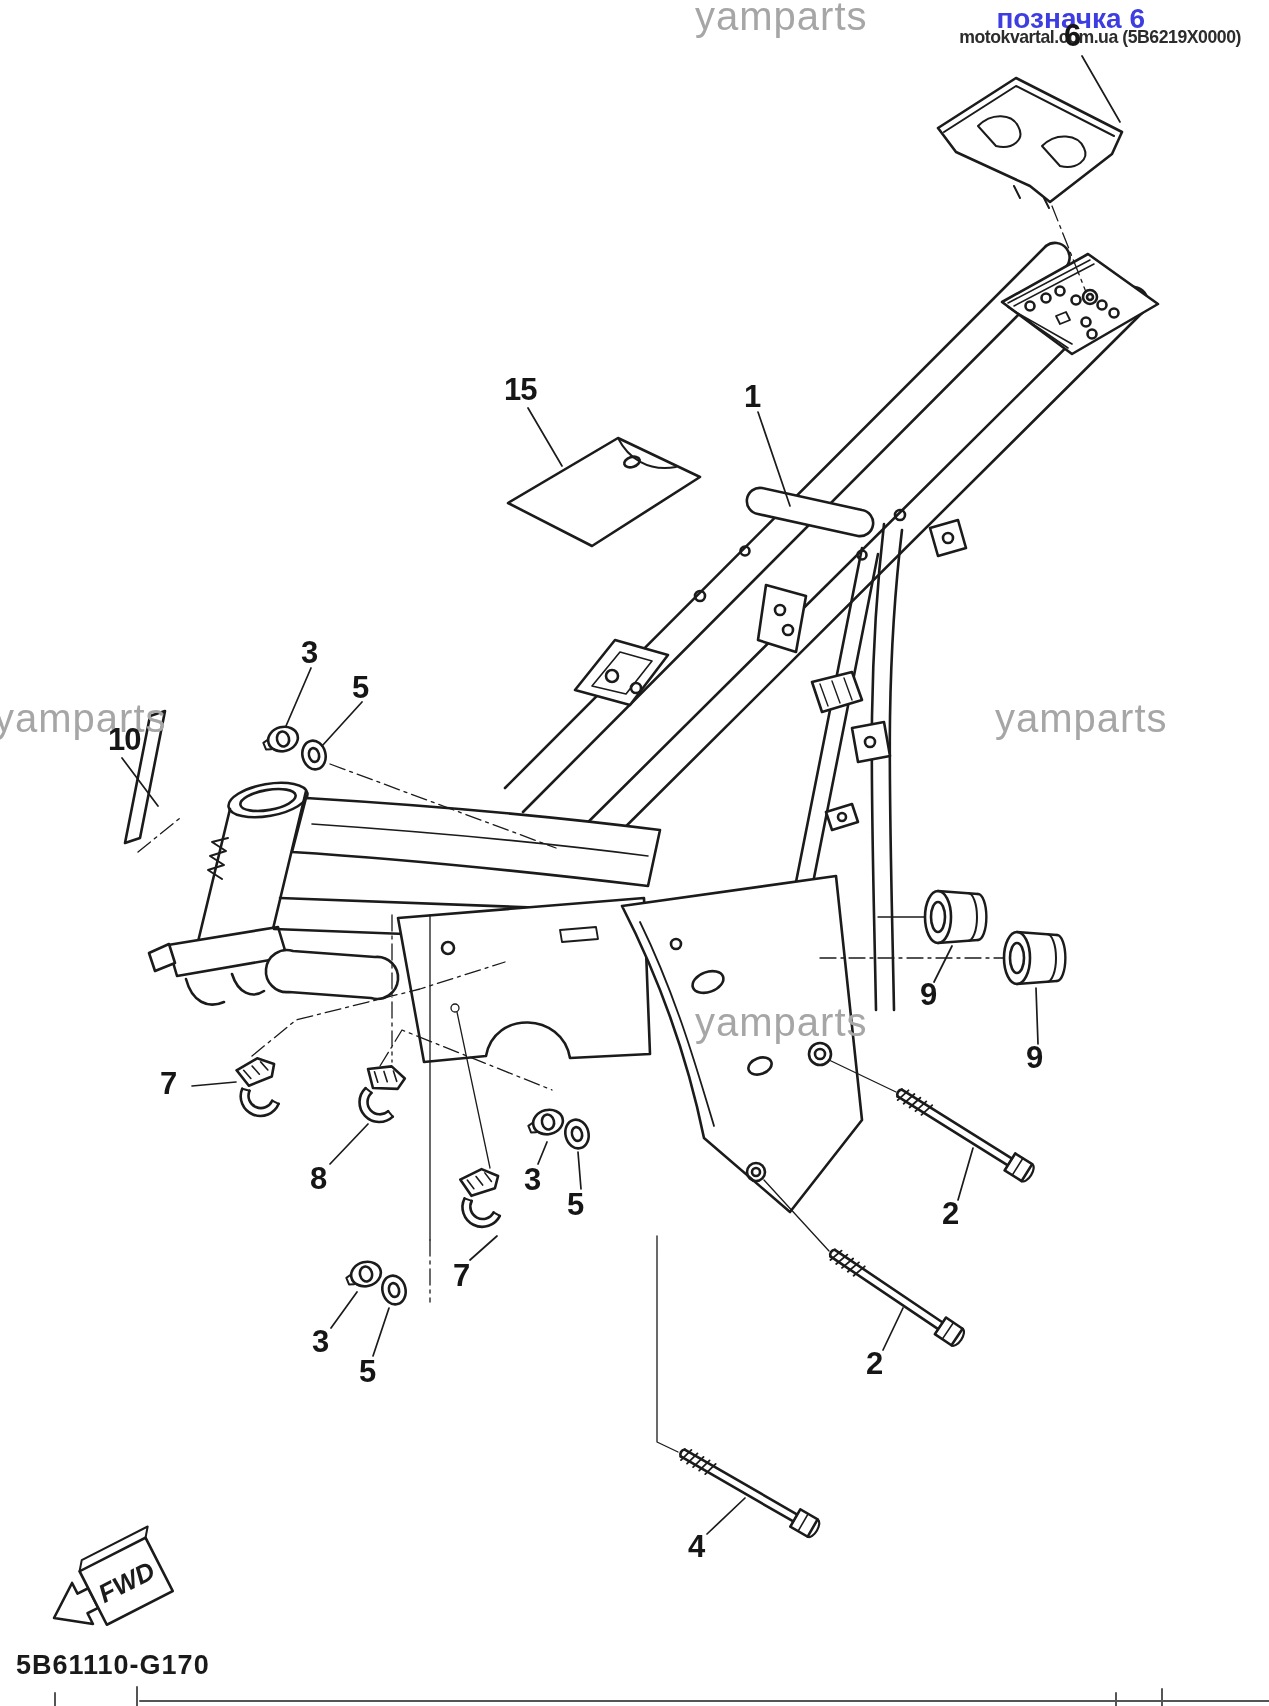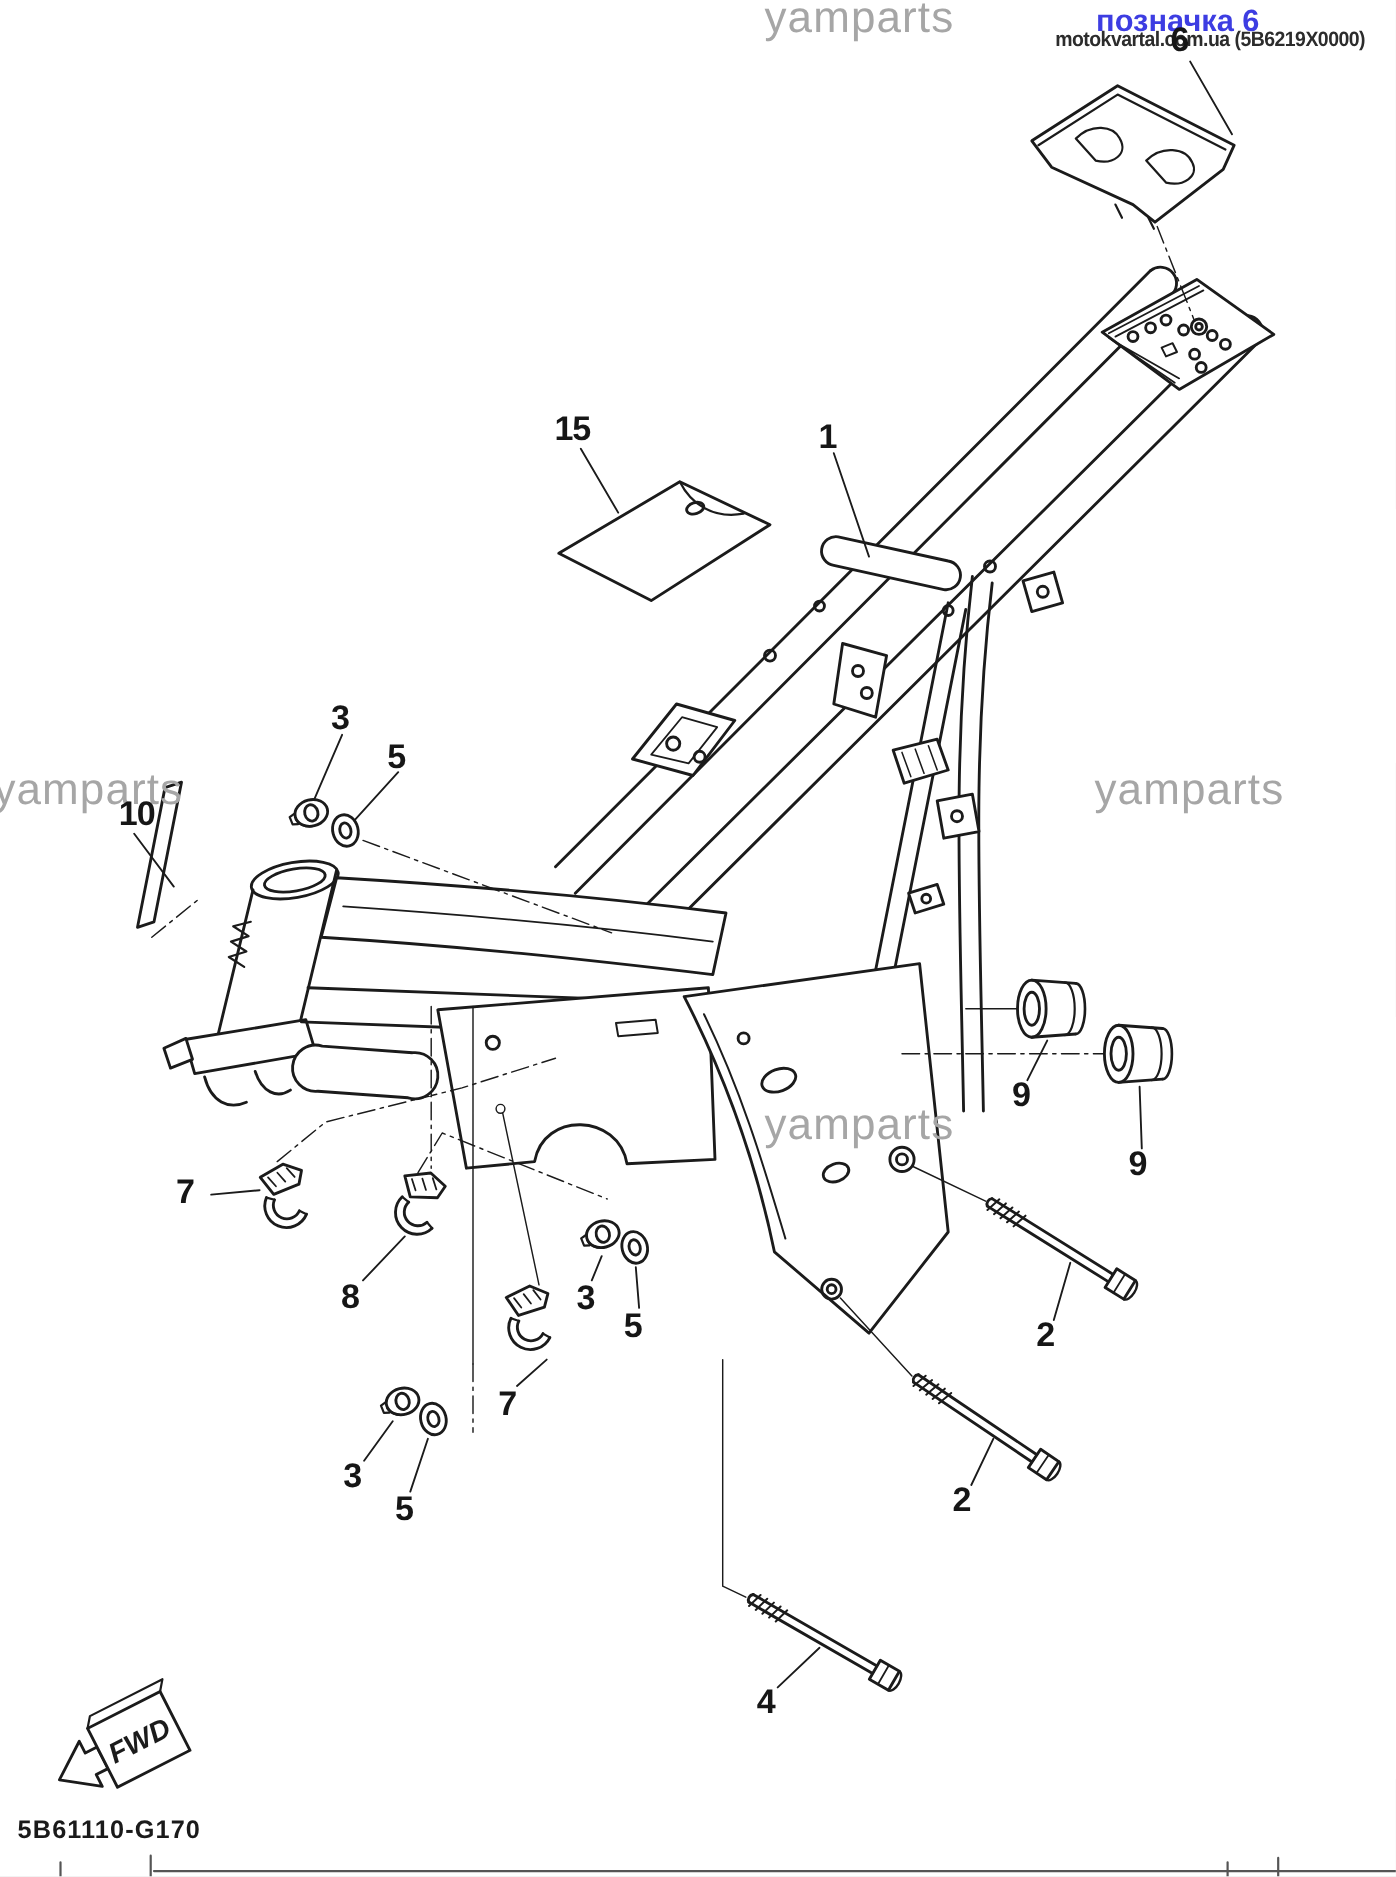--- a/index.html
+++ b/index.html
@@ -5,21 +5,21 @@
   html,body{margin:0;padding:0;background:#e8e8e8;}
   #page{position:relative;width:1269px;height:1706px;background:#ffffff;overflow:hidden;
         font-family:"Liberation Sans",sans-serif;}
   .wm{position:absolute;font-family:"Liberation Sans",sans-serif;font-size:40px;
       font-weight:400;color:#a6a6a6;letter-spacing:1px;white-space:nowrap;}
   .callout{position:absolute;font-family:"Liberation Sans",sans-serif;font-size:31px;
       font-weight:bold;color:#161616;letter-spacing:-1px;line-height:1;}
   .note{position:absolute;top:3px;right:124px;font-size:28px;font-weight:bold;color:#3d3de2;}
   .source{position:absolute;top:26px;right:28px;font-size:19px;font-weight:bold;color:#2c2c2c;
       letter-spacing:-0.5px;transform:scaleX(.93);transform-origin:right;white-space:nowrap;}
-  .code{position:absolute;left:16px;top:1650px;font-size:23px;font-weight:bold;color:#1a1a1a;
+  .code{position:absolute;left:16px;top:1650px;font-size:27px;font-weight:bold;color:#1a1a1a;
       letter-spacing:1px;}
   svg{position:absolute;left:0;top:0;}
   svg *{vector-effect:none;}
 </style>
 </head>
 <body>
 
 <div id="page">
 
   <svg width="1269" height="1706" viewBox="0 0 1269 1706" fill="none" stroke="#1b1b1b" stroke-width="2.6" stroke-linecap="round" stroke-linejoin="round">

